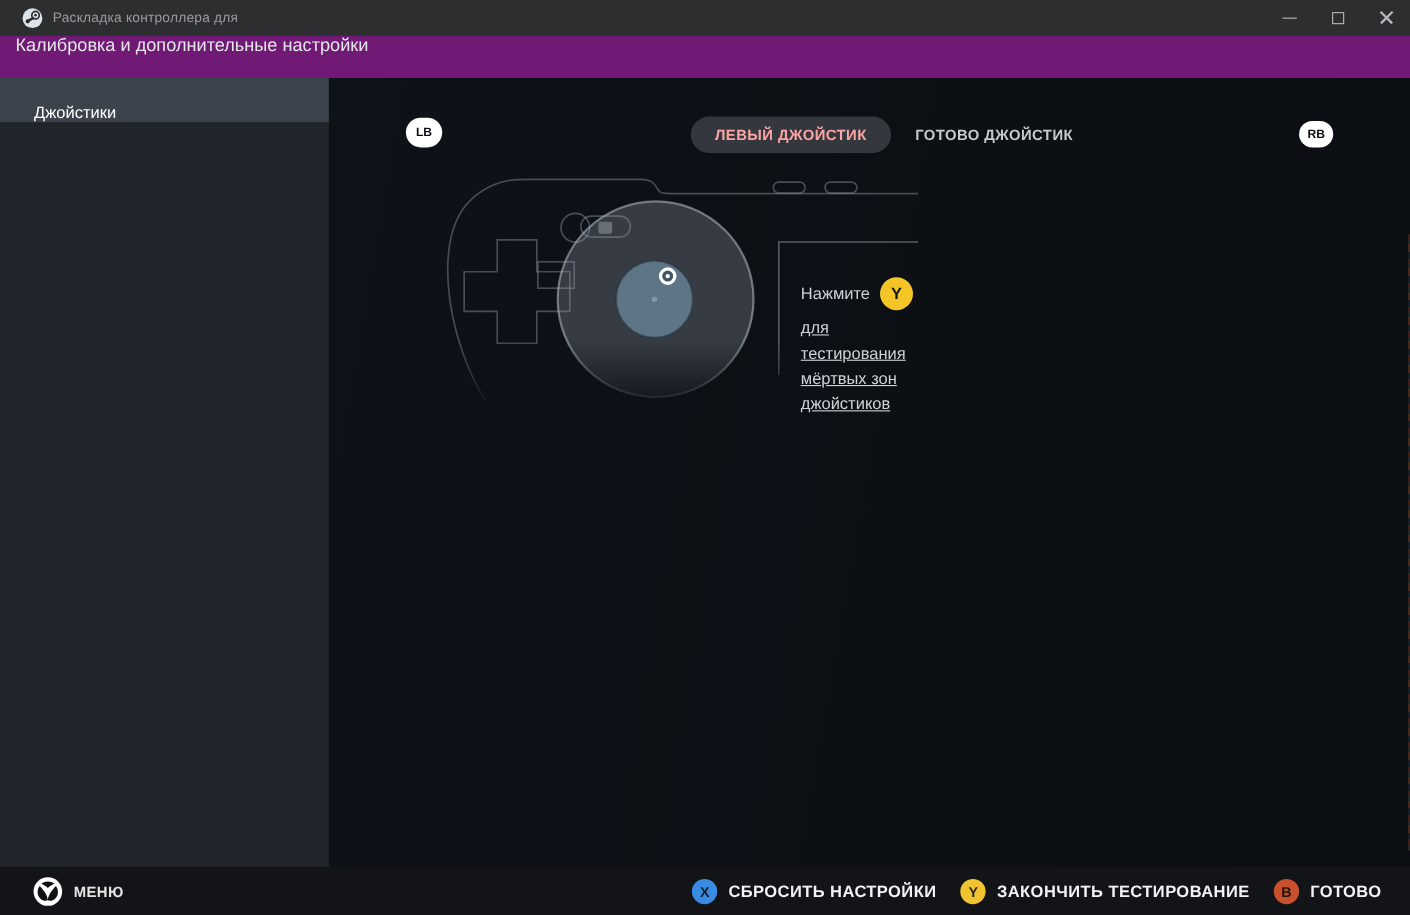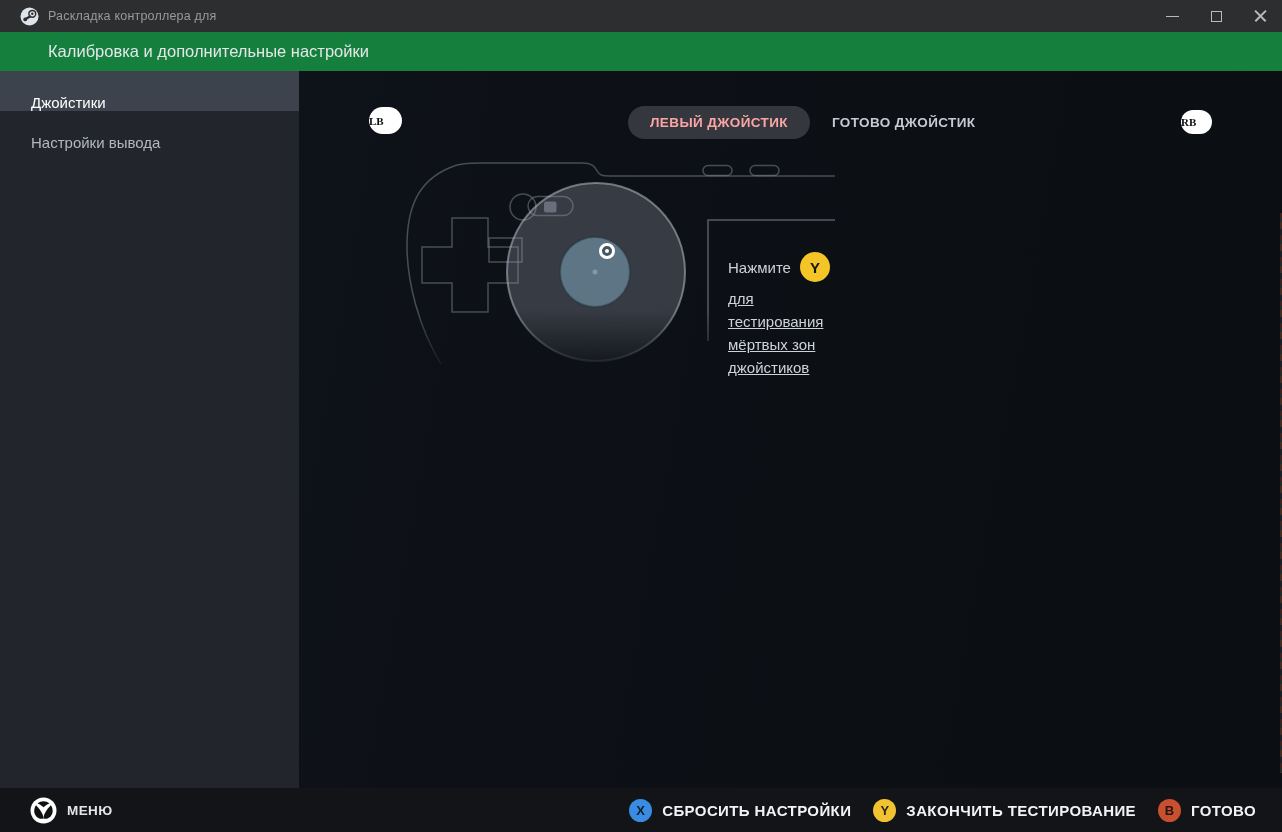--- a/index.html
+++ b/index.html
@@ -14,33 +14,33 @@
   .win-controls { margin-left:auto; display:flex; align-items:center; height:100%; }
   .win-btn { width:44px; height:100%; display:flex; align-items:center; justify-content:center; cursor:default; }
   .glyph-min { width:13px; height:0; border-top:1.6px solid #b8babd; display:block; }
   .glyph-max { width:11px; height:11px; border:1.6px solid #b8babd; display:block; }
   .glyph-close { position:relative; width:13px; height:13px; display:block; }
   .glyph-close::before,.glyph-close::after { content:""; position:absolute; left:-1px; top:5.6px; width:15px; height:1.6px; background:#b8babd; }
   .glyph-close::before { transform:rotate(45deg); }
   .glyph-close::after { transform:rotate(-45deg); }
 
   
-  .page-header { height:39px; background:#15803d; display:flex; align-items:center; padding-left:48px; }
+  .page-header { height:39px; background:#701a75; display:flex; align-items:flex-start; padding-left:14px; }
   .page-header-title { font-size:16.5px; color:#e4e6e8; }
 
   
   .body { display:flex; height:717px; }
   .sidebar { width:299px; background:#22262c; flex:0 0 auto; }
   .side-item { height:40px; display:flex; align-items:flex-end; padding-left:31px; font-size:15px; color:#b3b8be; cursor:pointer; }
   .side-item.selected { background:#3d434c; color:#ffffff; }
 
   .main { position:relative; flex:1; background:linear-gradient(100deg,#0e1219 0%,#0c0f14 55%,#0b0e12 100%); overflow:hidden; }
 
   .shoulder-badge { position:absolute; background:#ffffff; color:#0b0d11; font-weight:bold; font-size:11px;
-                    display:flex; align-items:center; justify-content:flex-start; border-radius:14px;font-family:Liberation Serif, serif; }
+                    display:flex; align-items:center; justify-content:center; border-radius:14px; }
   .badge-lb { left:70px; top:36px; width:33px; height:27px; }
   .badge-rb { left:882px; top:39px; width:31px; height:24px; }
 
   .tabs { position:absolute; left:329px; top:35px; display:flex; align-items:center; gap:16px; }
   .tab { height:33px; display:flex; align-items:center; font-weight:bold; font-size:13.5px; letter-spacing:.4px; cursor:pointer; }
   .tab.selected { background:#34383e; border-radius:17px; padding:0 22px; color:#fca5a5; }
   .tab.unselected { color:#c6cad0; padding:0 6px; }
 
   .controller-wrap { position:absolute; left:106px; top:79px; width:430px; height:235px; overflow:hidden;
                      -webkit-mask-image:linear-gradient(180deg,#000 68%,transparent 96%);
@@ -112,23 +112,20 @@
   <div class="page-header">
     <span class="page-header-title">Калибровка и дополнительные настройки</span>
   </div>
 
   <div class="body">
 
     <div class="sidebar">
       <div class="side-item selected">
         <span>Джойстики</span>
       </div>
-      <div class="side-item">
-        <span>Настройки вывода</span>
-      </div>
     </div>
 
     <div class="main">
 
       <div class="shoulder-badge badge-lb">
         <span>LB</span>
       </div>
       <div class="shoulder-badge badge-rb">
         <span>RB</span>
       </div>

